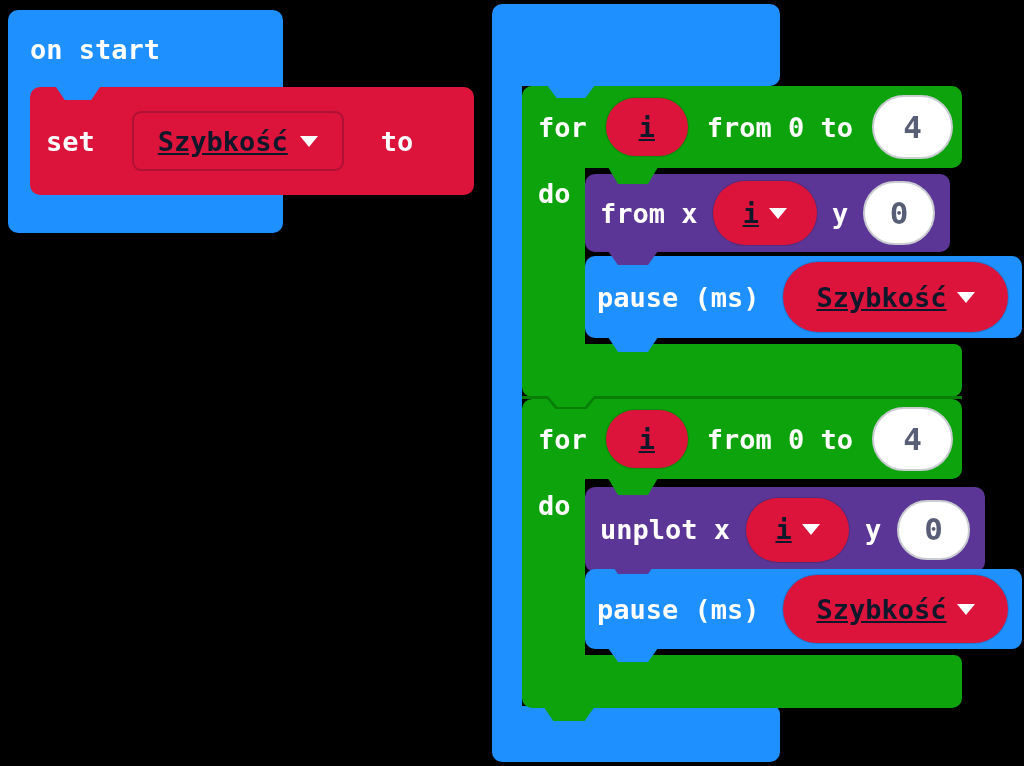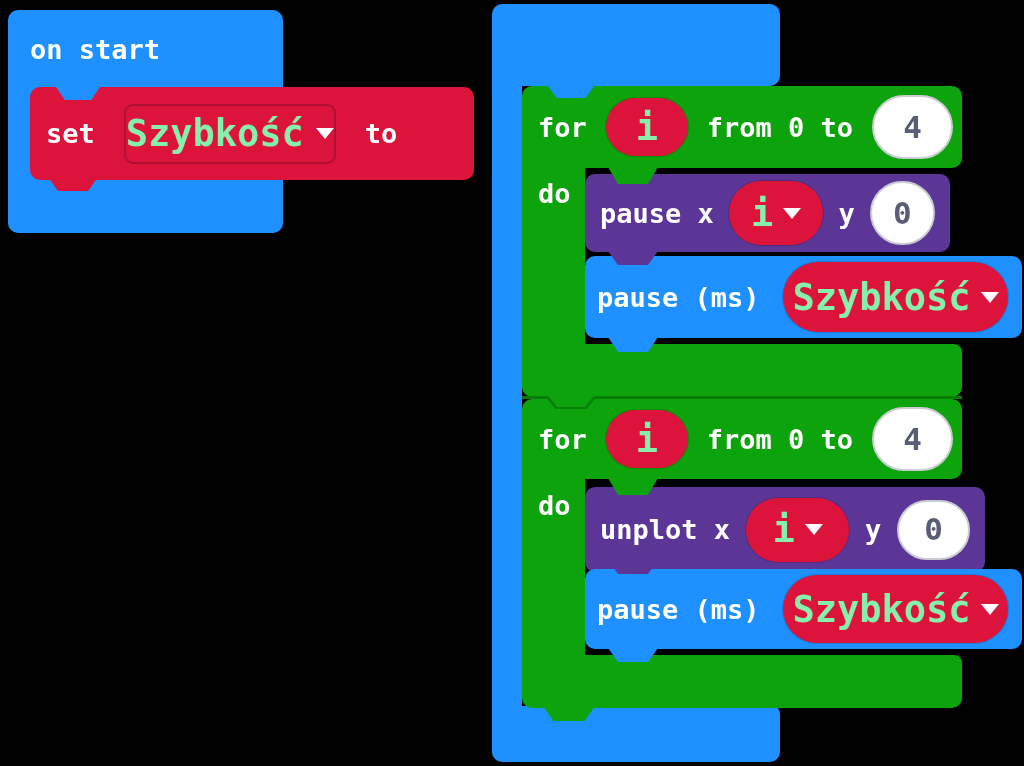--- a/index.html
+++ b/index.html
@@ -6,21 +6,21 @@
   #workspace {
     position:relative; width:1024px; height:766px; background:#000;
     font-family:"DejaVu Sans Mono", monospace; font-weight:700; overflow:hidden;
   }
   .abs { position:absolute; box-sizing:border-box; }
   .blue   { background:#1E90FF; }
   .green  { background:#0CA30C; }
   .purple { background:#5C3696; }
   .red    { background:#DC143C; }
   .lbl { color:#fff; font-size:27px; line-height:1; white-space:pre; }
-  .fld { color:#86efac; font-size:37px; line-height:1; white-space:pre; }
+  .fld { color:#0f172a; font-size:27px; line-height:1; white-space:pre;text-decoration:underline; }
   .num { color:#575E75; font-size:31px; line-height:1; }
   .row { display:flex; align-items:center; }
   .r10 { border-radius:10px; }
   .hdr { border-radius:10px 10px 10px 0; }
   .foot{ border-radius:0 8px 10px 10px; }
   .pill-red {
     background:#DC143C; border-radius:999px; display:flex;
     align-items:center; justify-content:center; gap:10px;
     box-shadow:0 0 0 1px rgba(0,0,0,0.15);
   }
@@ -41,21 +41,21 @@
 </head>
 <body>
 
 <div id="workspace">
 
   <div class="abs blue r10" style="left:8px;top:10px;width:275px;height:223px;"></div>
   <div class="abs row" style="left:30px;top:12px;height:74px;">
     <span class="lbl">on start</span>
   </div>
 
-  <div class="abs red r10 row" style="left:30px;top:87px;width:444px;height:93px;padding:0 16px;gap:29px;">
+  <div class="abs red r10 row" style="left:30px;top:87px;width:444px;height:108px;padding:0 16px;gap:37px;">
     <span class="lbl">set</span>
     <div class="dd-field" style="width:208px;height:56px;">
       <span class="fld">Szybkość</span>
       <span class="caret"></span>
     </div>
     <span class="lbl">to</span>
   </div>
 
   <div class="abs blue tab" style="left:56px;top:87px;width:44px;height:13px;"></div>
   <div class="abs red tab" style="left:48px;top:177px;width:50px;height:14px;"></div>
@@ -98,21 +98,21 @@
     <span class="lbl">from 0 to</span>
     <div class="oval-white" style="width:77px;height:60px;">
       <span class="num">4</span>
     </div>
   </div>
   <div class="abs row" style="left:538px;top:490px;height:30px;">
     <span class="lbl">do</span>
   </div>
 
   <div class="abs purple r10 row" style="left:585px;top:174px;width:365px;height:78px;padding:0 15px;gap:15px;">
-    <span class="lbl">pause x</span>
+    <span class="lbl">from x</span>
     <div class="pill-red" style="width:105px;height:64px;">
       <span class="fld">i</span>
       <span class="caret"></span>
     </div>
     <span class="lbl">y</span>
     <div class="oval-white" style="width:68px;height:60px;">
       <span class="num">0</span>
     </div>
   </div>
 

